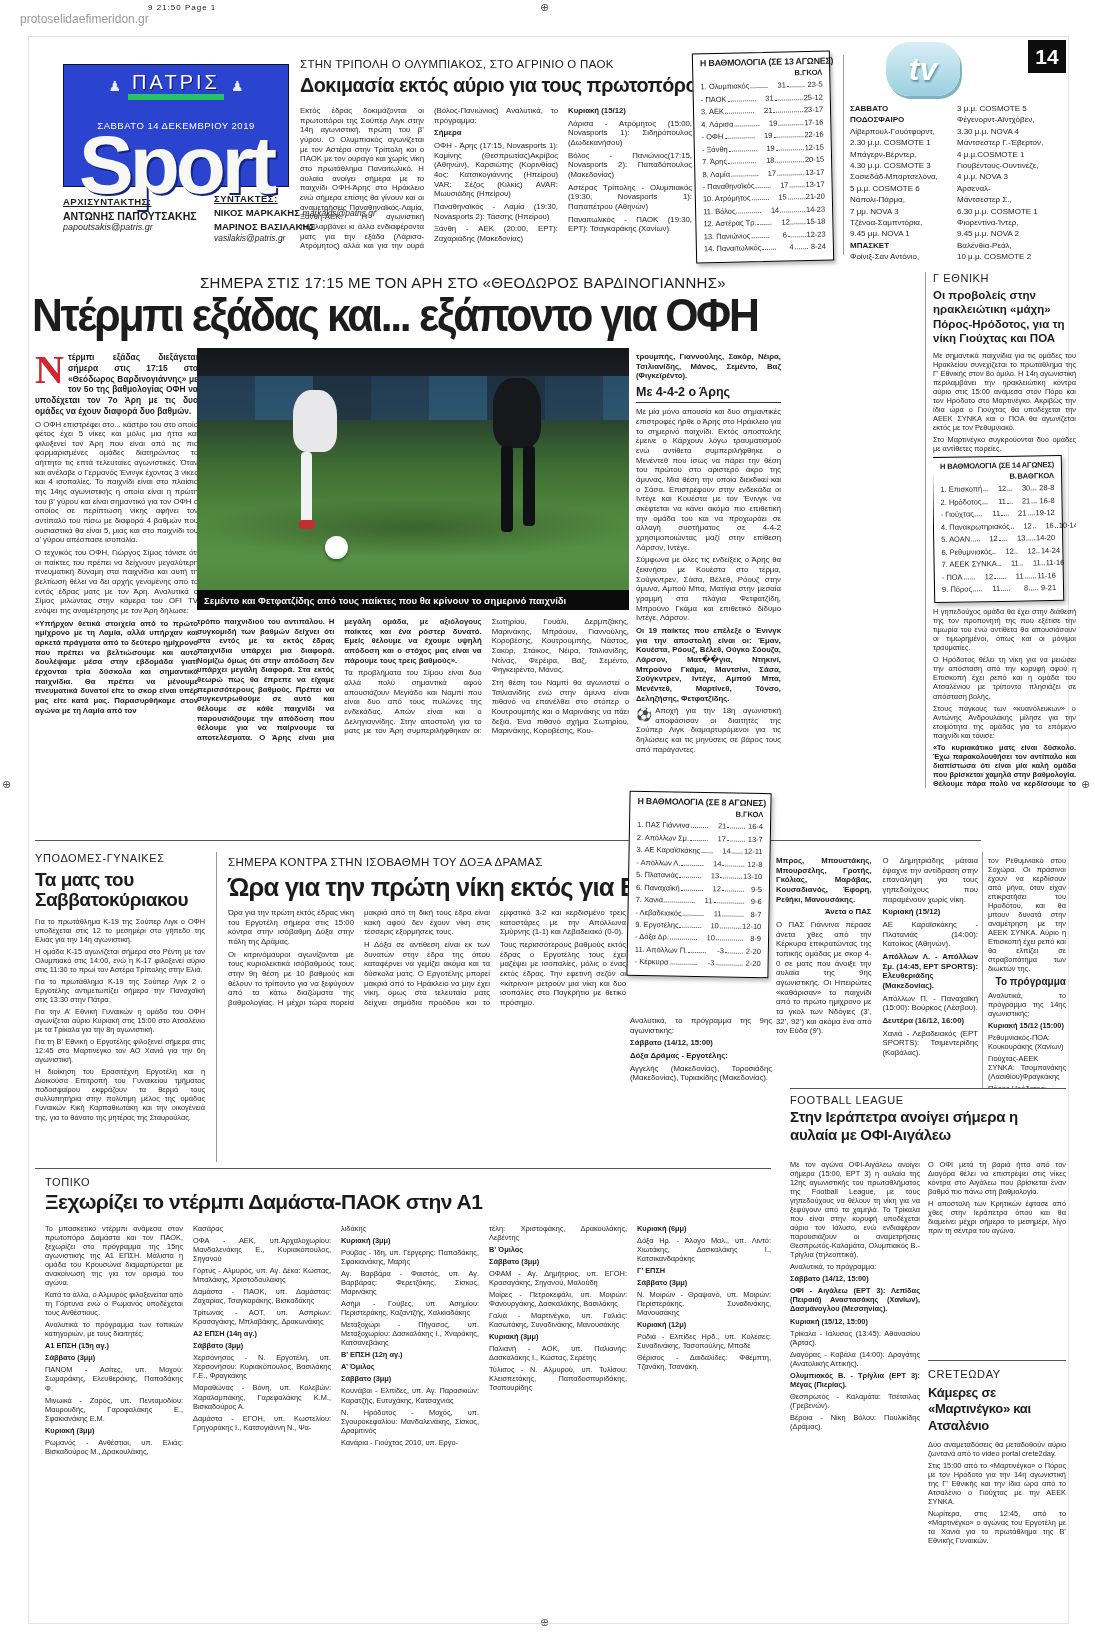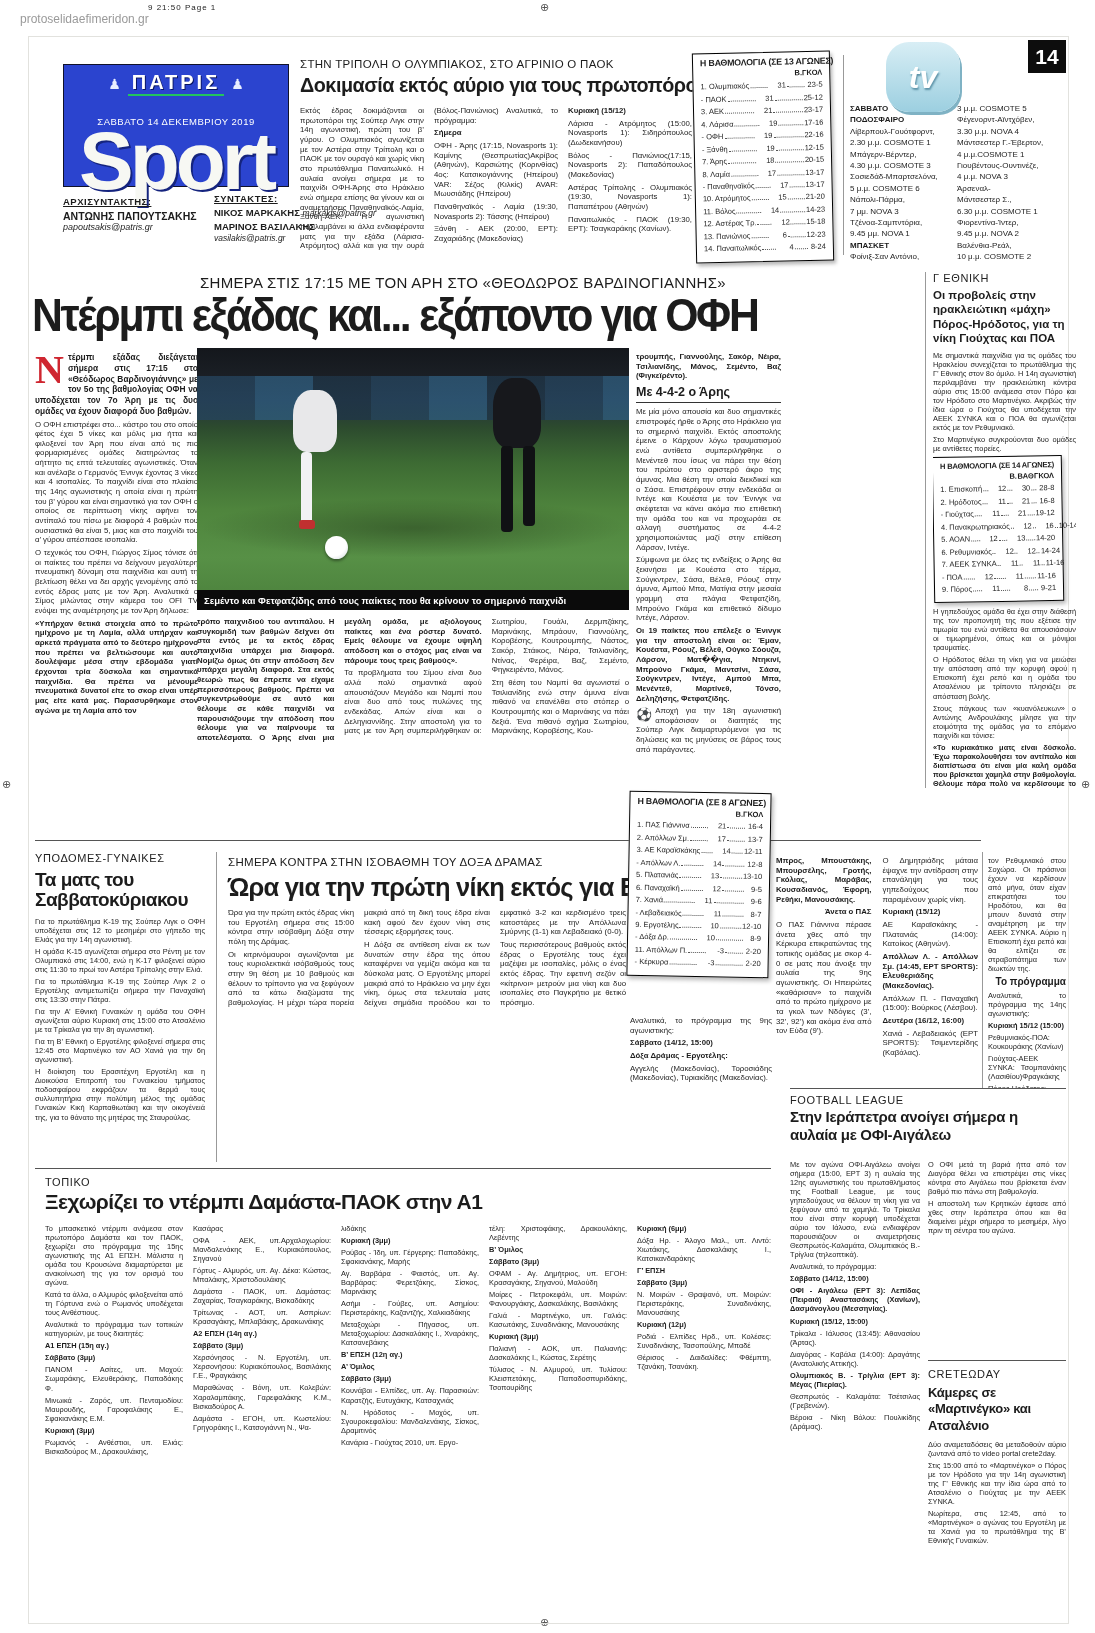--- a/index.html
+++ b/index.html
@@ -11,21 +11,21 @@
   .b{font-weight:bold}
   .sub{font-weight:bold;text-align:right}
   .ctr p{text-align:left;margin:0 0 1px}
   .watermark{color:#9a9a9a;font-size:12px}
   .printinfo{font-size:8px;color:#222;letter-spacing:1px}
   .regmark{color:#555;font-size:11px}
   .frame{border:1px solid #e2e2de}
   
   .mast{background:#2b44cf;border:1px solid #10122a;color:#fff;text-align:center;padding-top:6px;box-sizing:border-box}
   .brandrow{display:flex;align-items:center;justify-content:center;gap:7px}
-  .brand{font-size:20px;font-weight:bold;letter-spacing:3px;border-bottom:2px solid #22c55e;padding:0 4px;text-shadow:1px 1px 0 #0a1560}
+  .brand{font-size:20px;font-weight:normal;letter-spacing:3px;border-bottom:6px solid #22c55e;padding:0 4px;text-shadow:1px 1px 0 #0a1560}
   .crest{font-size:14px;color:#e8eeff}
   .mdate{font-size:9.5px;font-weight:normal;letter-spacing:.5px;margin-top:20px}
   .sport{font-size:82px;font-weight:bold;letter-spacing:-4px;line-height:.78;color:#f7f8f3;text-shadow:2px 2px 0 #15247e;margin-top:2px}
   .edlabel{font-size:9.5px;font-weight:bold;letter-spacing:.5px;text-decoration:underline}
   .edname{font-size:10.5px;font-weight:bold;margin-top:3px}
   .edmail{font-size:9px;font-style:italic}
   .edrow{font-size:9.5px;margin-top:3px}
   .edrow .nm{font-weight:bold}
   .edrow .em{font-style:italic;font-size:8.5px}
   
@@ -52,21 +52,21 @@
   
   .sbox{background:#fff;border:1.6px solid #000;padding:4px 7px 6px;box-sizing:border-box;box-shadow:2px 3px 4px rgba(0,0,0,.28)}
   .stitle{font-weight:bold;text-align:center;font-size:8.8px;letter-spacing:-.2px;white-space:nowrap;margin-bottom:1px}
   .srow{display:flex;align-items:baseline;font-size:7.5px;line-height:1.66}
   .shead{font-weight:bold}
   .shead .sdots{border:0!important}
   .sname{white-space:nowrap}
   .sdots{flex:1 1 auto;border-bottom:1px dotted #555;margin:0 1px 2px;min-width:3px}
   .scol{min-width:17px;text-align:right;white-space:nowrap}
   
-  .tvlogo{width:74px;height:70px;background:linear-gradient(180deg,#d8eef5,#9ccfe0);border-radius:23px;
+  .tvlogo{width:74px;height:54px;background:linear-gradient(180deg,#d8eef5,#9ccfe0);border-radius:23px;
           box-shadow:2px 3px 0 #7fb2c4;display:flex;align-items:center;justify-content:center;
           font-weight:bold;font-size:32px;color:#fff;text-shadow:1px 2px 2px #5d93a8;font-style:italic}
   .pagenum{background:#0d0d0d;color:#fff;font-size:21px;font-weight:bold;width:38px;height:33px;
            display:flex;align-items:center;justify-content:center}
   .tvcol{font-size:8px;line-height:1.3;text-align:center}
   .vline{border-left:1px solid #999}
   .hline{border-top:1px solid #555}
   
   .photo{background:linear-gradient(180deg,#14171c 0%,#1b2026 12%,#24313e 20%,#2c4a2e 30%,#3d6b33 44%,#4f853d 62%,#579046 80%,#4a7f3b 100%);position:relative;overflow:hidden}
   .adband{position:absolute;top:28px;left:0;right:0;height:44px;opacity:.8;

